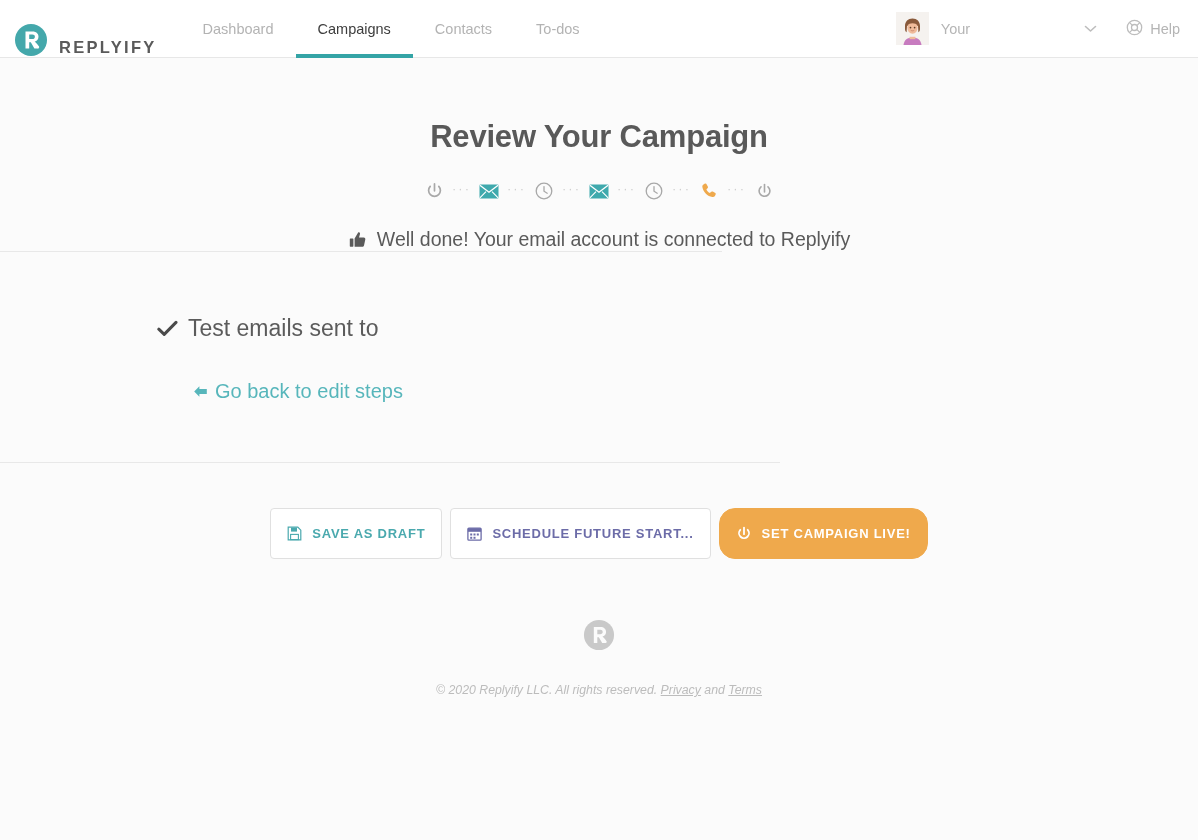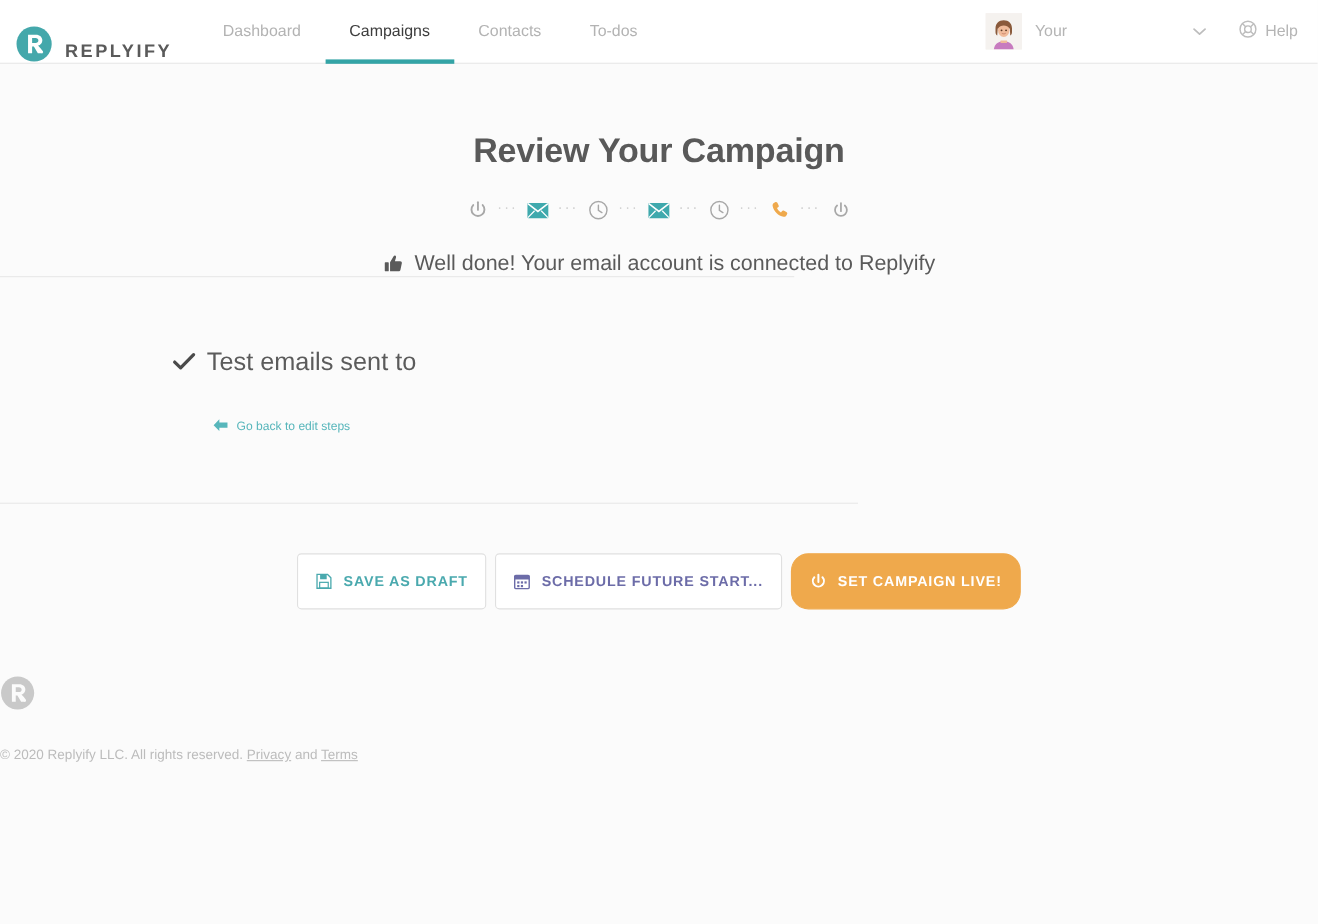--- a/index.html
+++ b/index.html
@@ -202,21 +202,21 @@
     left: 0; top: -1px;
     color: #6c6c6c;
     font-size: 15px;
   }
 
   .back-link {
     display: inline-flex;
     align-items: center;
     gap: 7px;
     margin: 22px 0 0 52px;
-    font-size: 11px;
+    font-size: 20px;
     color: #57b6bb;
     text-decoration: none;
     cursor: pointer;
   }
 
   .spacer-before-divider { height: 59px; }
 
   
   .button-row {
     display: flex;
@@ -246,22 +246,23 @@
   .btn-live {
     background: #efa94c;
     border-color: #efa94c;
     color: #ffffff;
     border-radius: 16px;
   }
   .btn .bicon { display: inline-flex; align-items: center; }
 
   
   .footer {
-    text-align: left;
+    text-align: center;
     padding-top: 60px;
+    font-style: italic;
   }
   .footer-logo { display: block; margin: 0 auto; }
   .footer-text {
     margin-top: 28px;
     font-size: 12.3px;
     color: #bcbcbc;
   }
   .footer-text a {
     color: #bcbcbc;
     text-decoration: underline;

